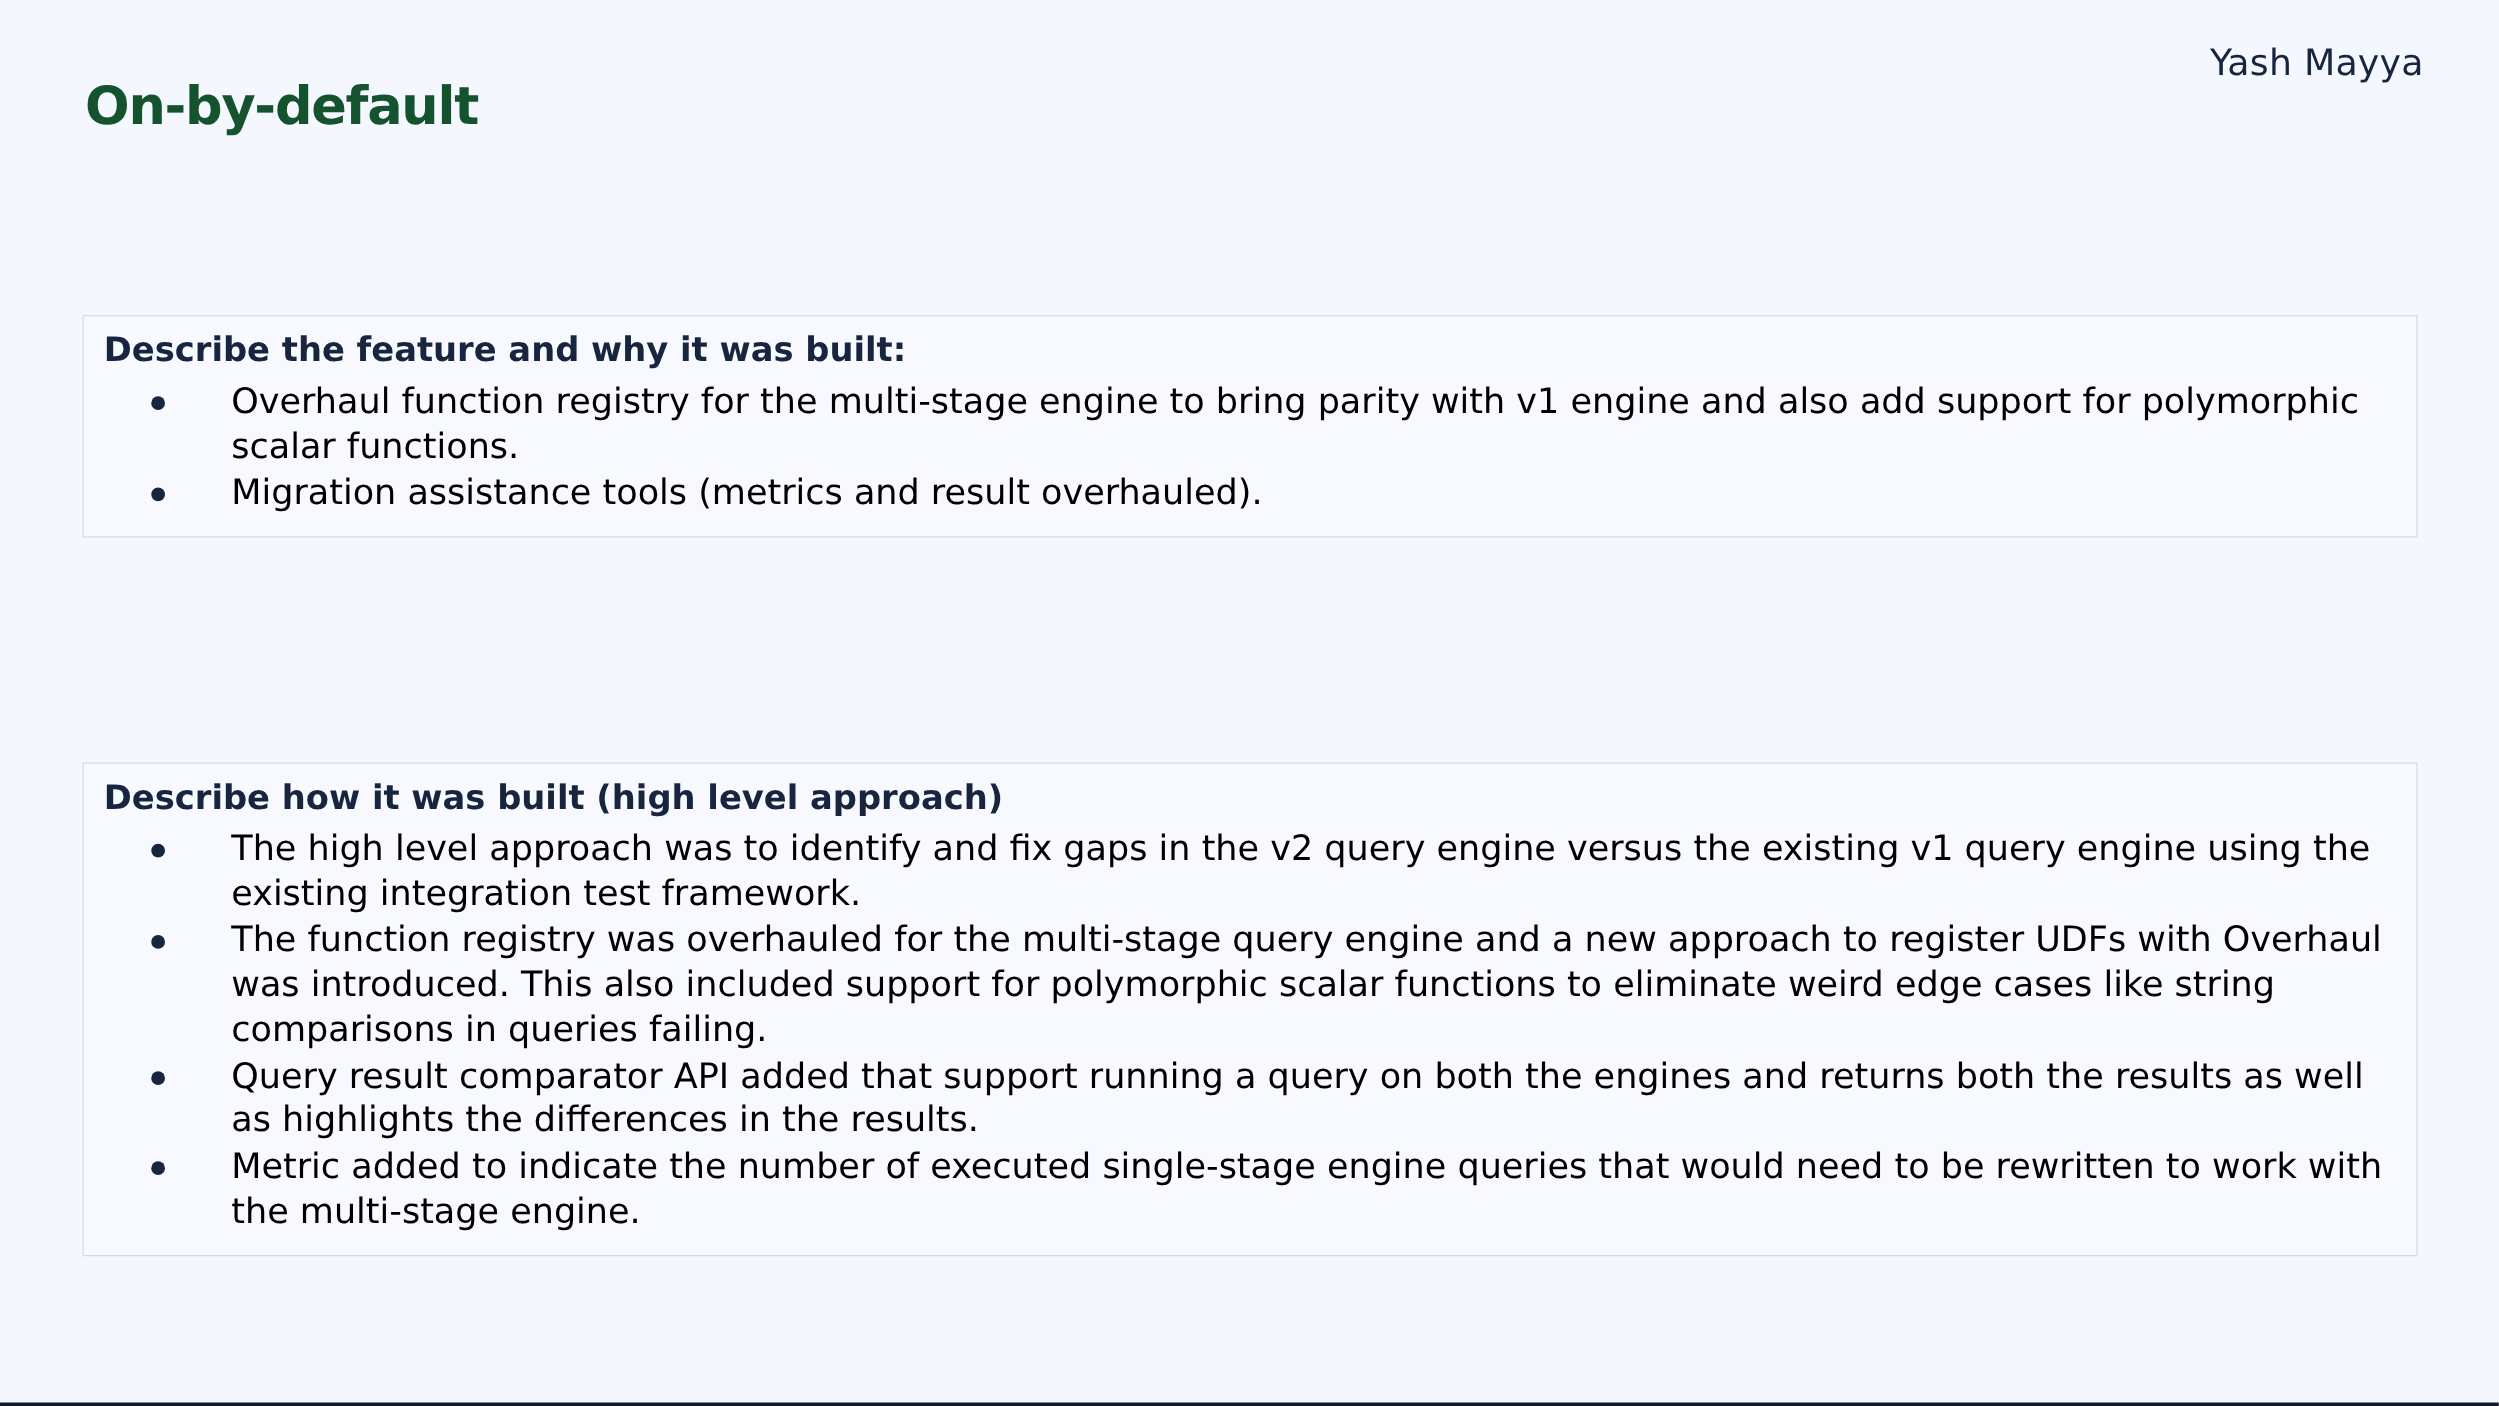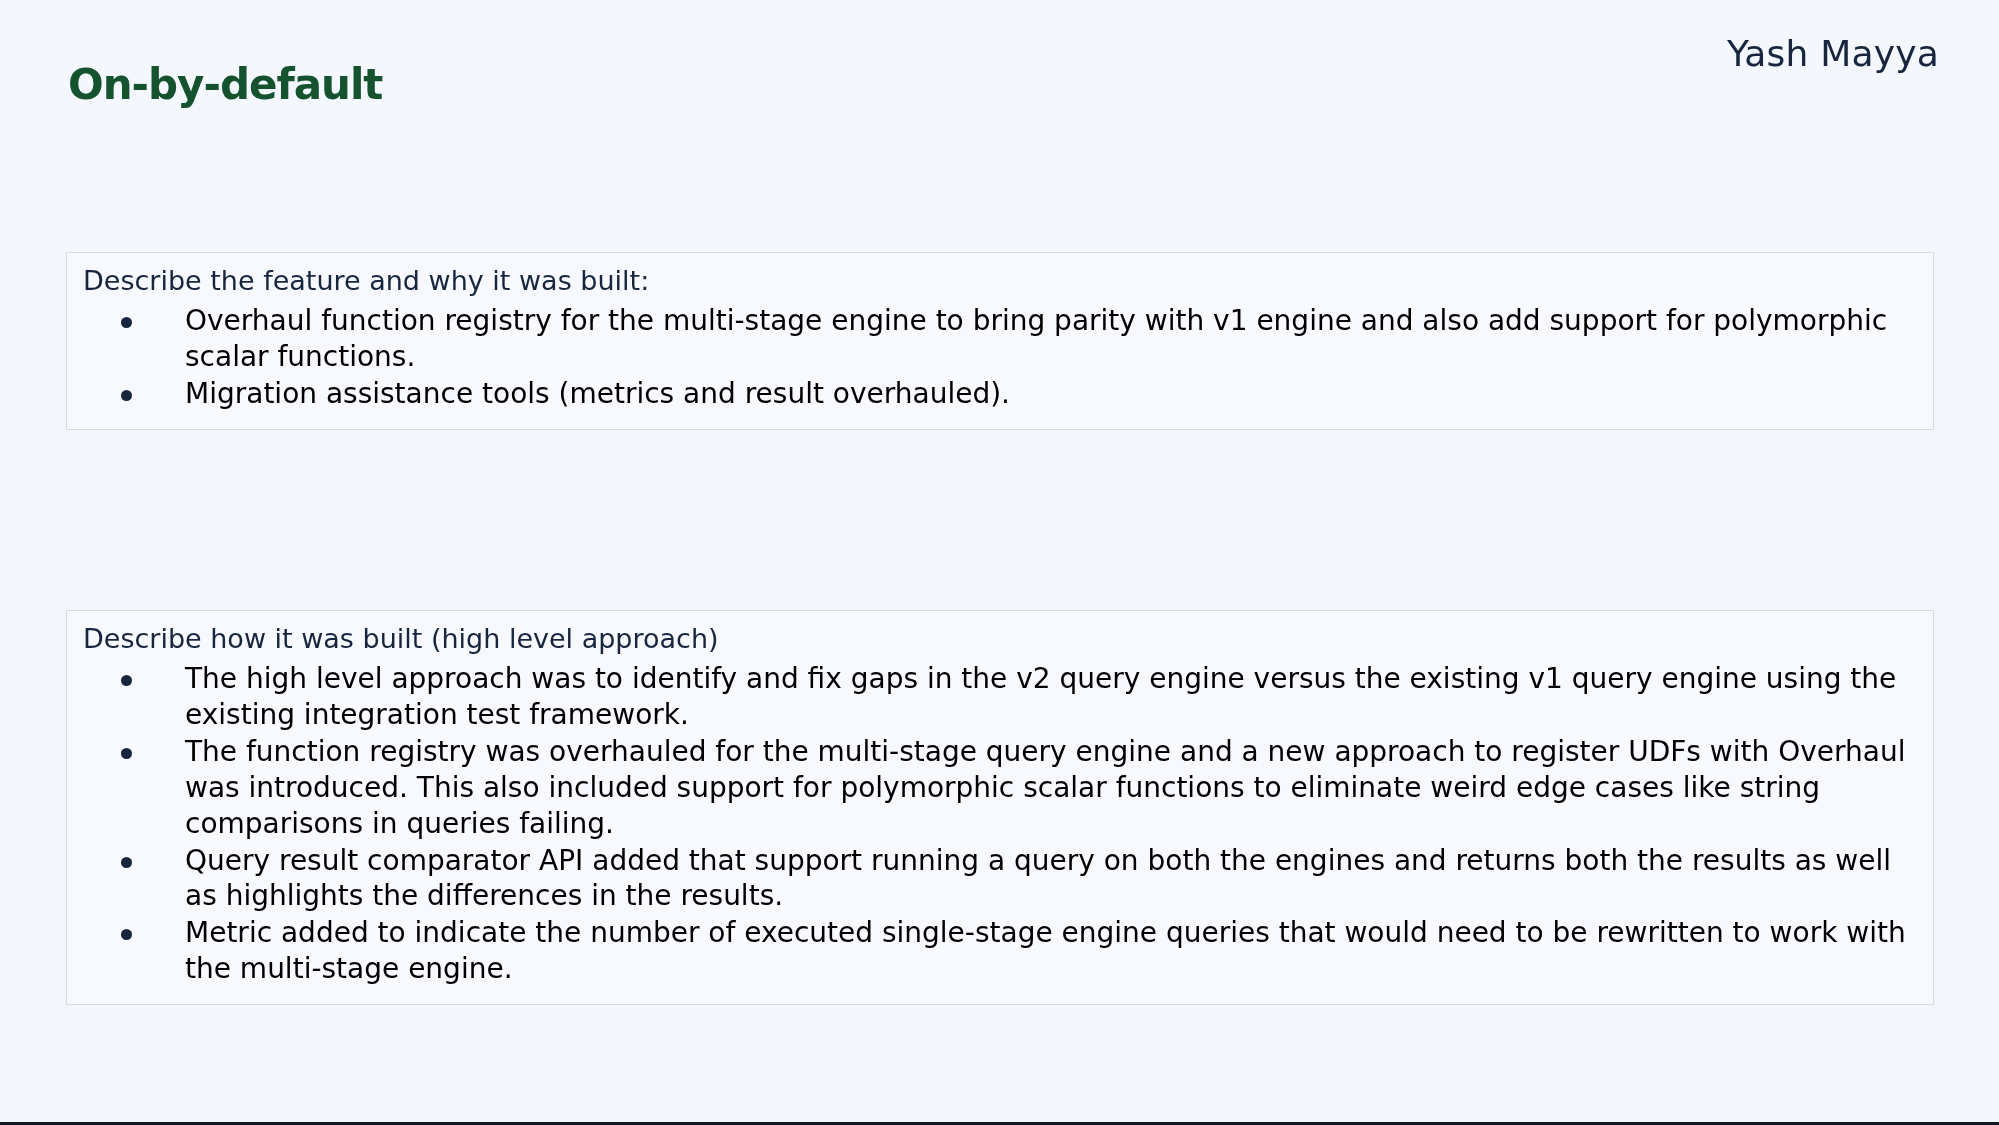--- a/index.html
+++ b/index.html
@@ -20,21 +20,21 @@
     width: 1999px;
     height: 1125px;
     box-sizing: border-box;
     background: #f4f7fd;
     border-bottom: 3px solid #111827;
   }
   .author {
     position: absolute;
     top: 33px;
     right: 60px;
-    font-size: 36px;
+    font-size: 29px;
     color: #17253f;
     letter-spacing: 0.2px;
   }
   .title {
     position: absolute;
     top: 60px;
     left: 68px;
     font-size: 42px;
     font-weight: bold;
     letter-spacing: -1px;
@@ -47,21 +47,21 @@
     width: 1868px;
     box-sizing: border-box;
     background: #f7f9fe;
     border: 1px solid #d4dae6;
     padding: 10px 14px 16px 14px;
   }
   .panel-1 { top: 252px; }
   .panel-2 { top: 610px; }
   .panel-heading {
     font-size: 27px;
-    font-weight: normal;
+    font-weight: bold;
     color: #17253f;
     margin: 0 0 4px 2px;
     line-height: 1.35;
   }
   ul.bullets {
     list-style: none;
     margin: 0;
     padding: 0;
   }
   ul.bullets li {

